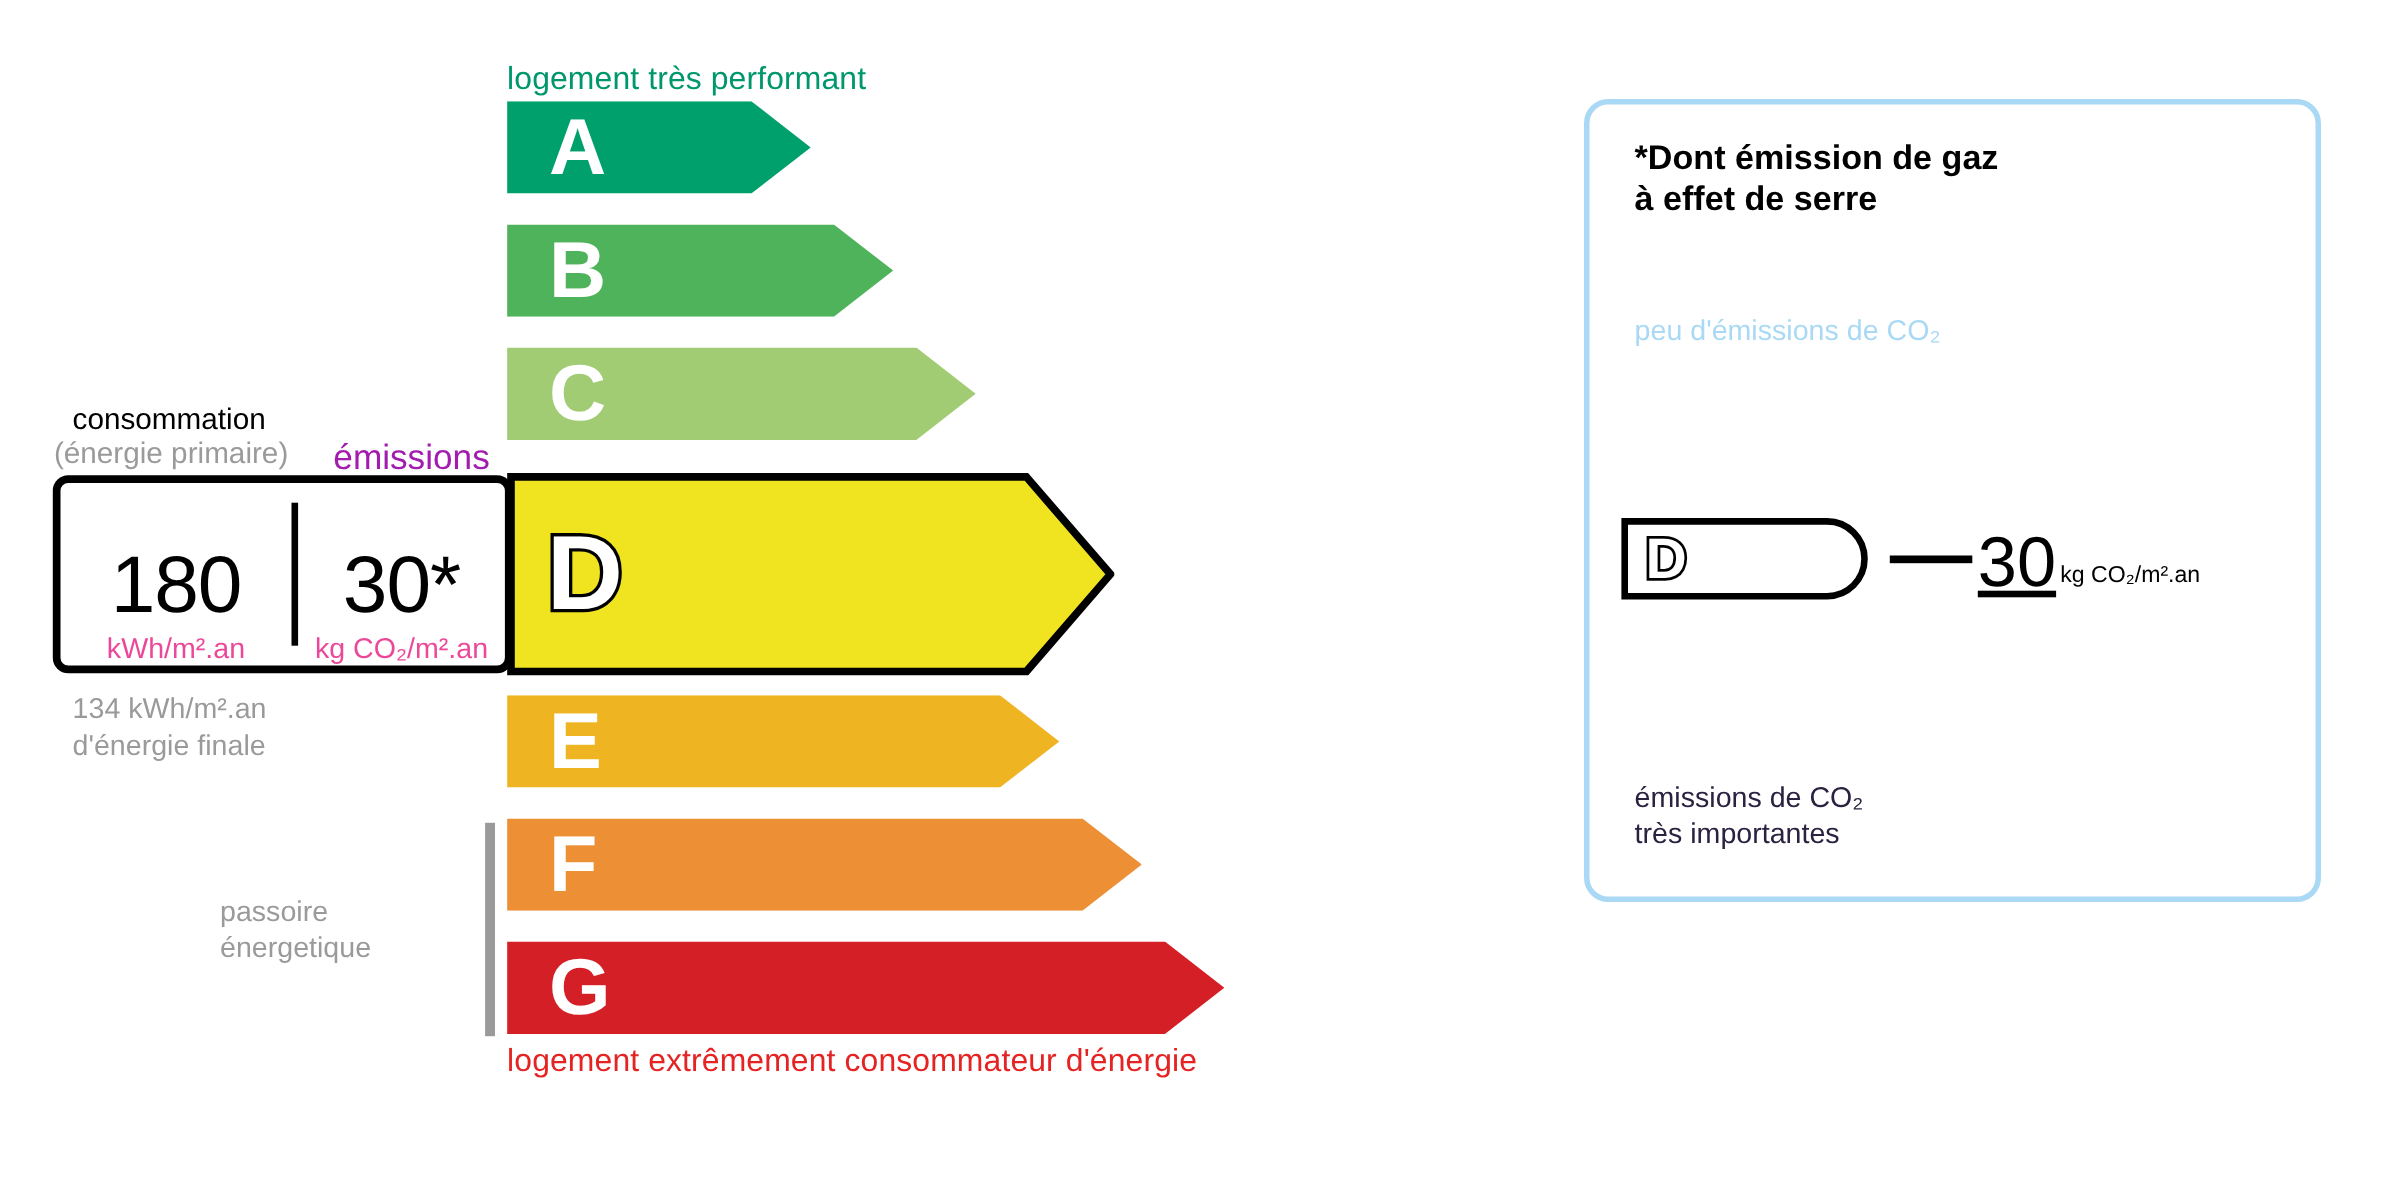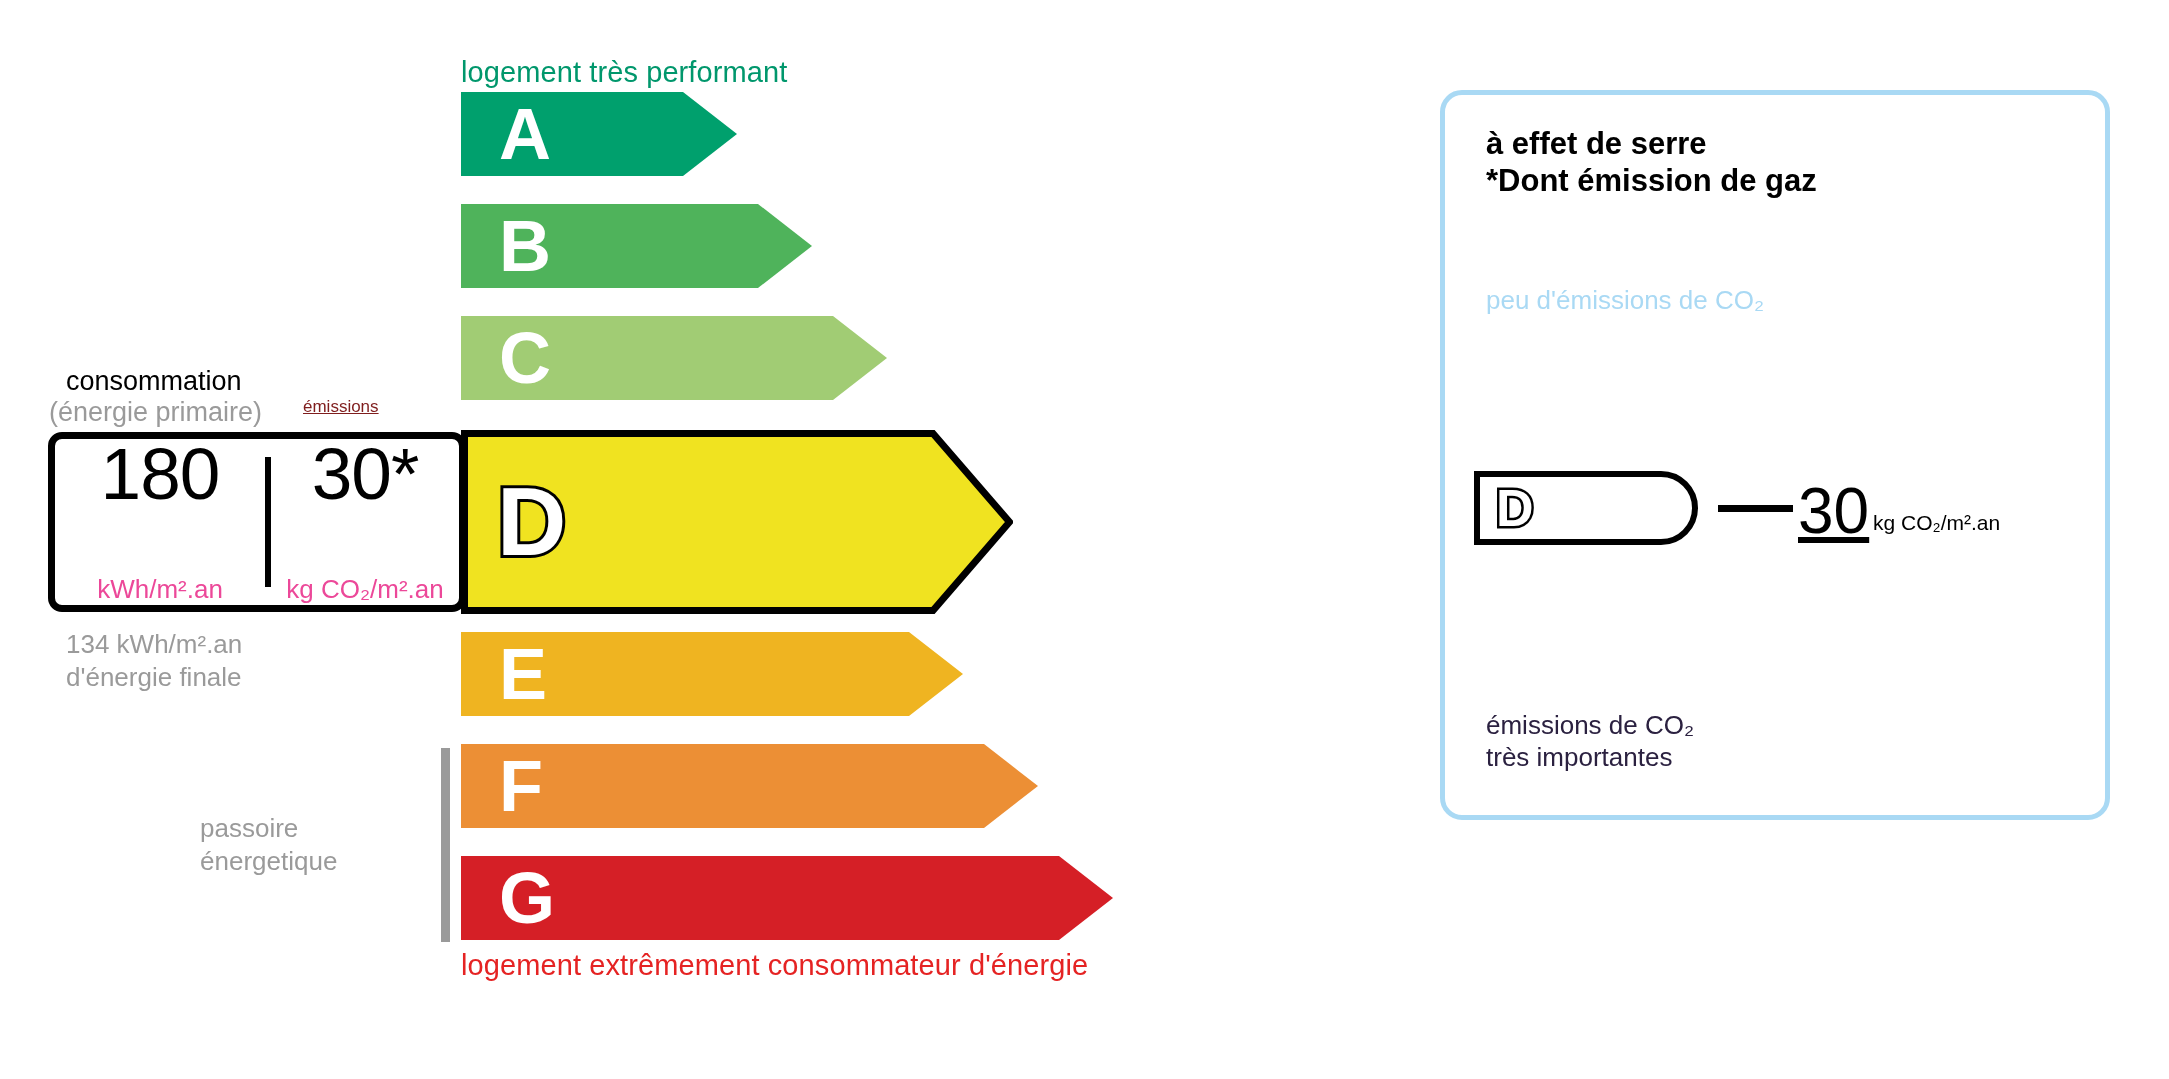--- a/index.html
+++ b/index.html
@@ -46,35 +46,35 @@
 
   
   #value-box{
     position:absolute;left:48px;top:432px;width:418px;height:180px;
     border:7px solid #000000;border-radius:14px;background:#ffffff;
     box-sizing:border-box;z-index:6;
     display:flex;align-items:stretch;
   }
   .vb-cell{
     flex:1;display:flex;flex-direction:column;
-    align-items:center;justify-content:space-between;
+    align-items:center;justify-content:flex-end;
   }
   .vb-cell.left{flex:0 0 210px;}
   .vb-sep{width:6px;background:#000;margin:18px 0;}
   .vb-num{font-size:73px;font-weight:400;line-height:.96;letter-spacing:-1px;color:#000;}
   .vb-unit{font-size:26px;color:#ec4899;margin-top:7px;white-space:nowrap;}
 
   .label-consommation{
     position:absolute;left:66px;top:366px;font-size:27px;color:#000;white-space:nowrap;
   }
   .label-energie-primaire{
     position:absolute;left:49px;top:397px;font-size:27px;color:#9a9a9a;white-space:nowrap;
   }
   .label-emissions{
-    position:absolute;left:303px;top:397px;font-size:17px;color:#7f1d1d;white-space:nowrap;text-decoration:underline;
+    position:absolute;left:303px;top:397px;font-size:32px;color:#a21caf;white-space:nowrap;
   }
   .label-finale{
     position:absolute;left:66px;top:628px;font-size:26px;color:#9a9a9a;
     line-height:1.28;white-space:nowrap;
   }
 
   
   #passoire-bar{
     position:absolute;left:441px;top:748px;width:9px;height:194px;background:#9a9a9a;
   }
@@ -215,22 +215,22 @@
   <div class="label-passoire">
     <div>passoire</div>
     <div>énergetique</div>
   </div>
 
   <div class="bottom-caption">logement extrêmement consommateur d'énergie</div>
 </div>
 
 <div id="co2-panel">
   <div class="co2-title">
+    <div>*Dont émission de gaz</div>
     <div>à effet de serre</div>
-    <div>*Dont émission de gaz</div>
   </div>
 
   <div class="co2-top-caption">peu d'émissions de CO₂</div>
 
   <div class="co2-rows" id="co2-rows">
       <div class="co2-row" style="top: 223px; height: 40px; width: 100px;">
         <div class="co2-bar" style="background: rgb(169, 221, 247);"></div>
         <div class="co2-letter">A</div>
       </div>
       <div class="co2-row" style="top: 272px; height: 42px; width: 136px;">

